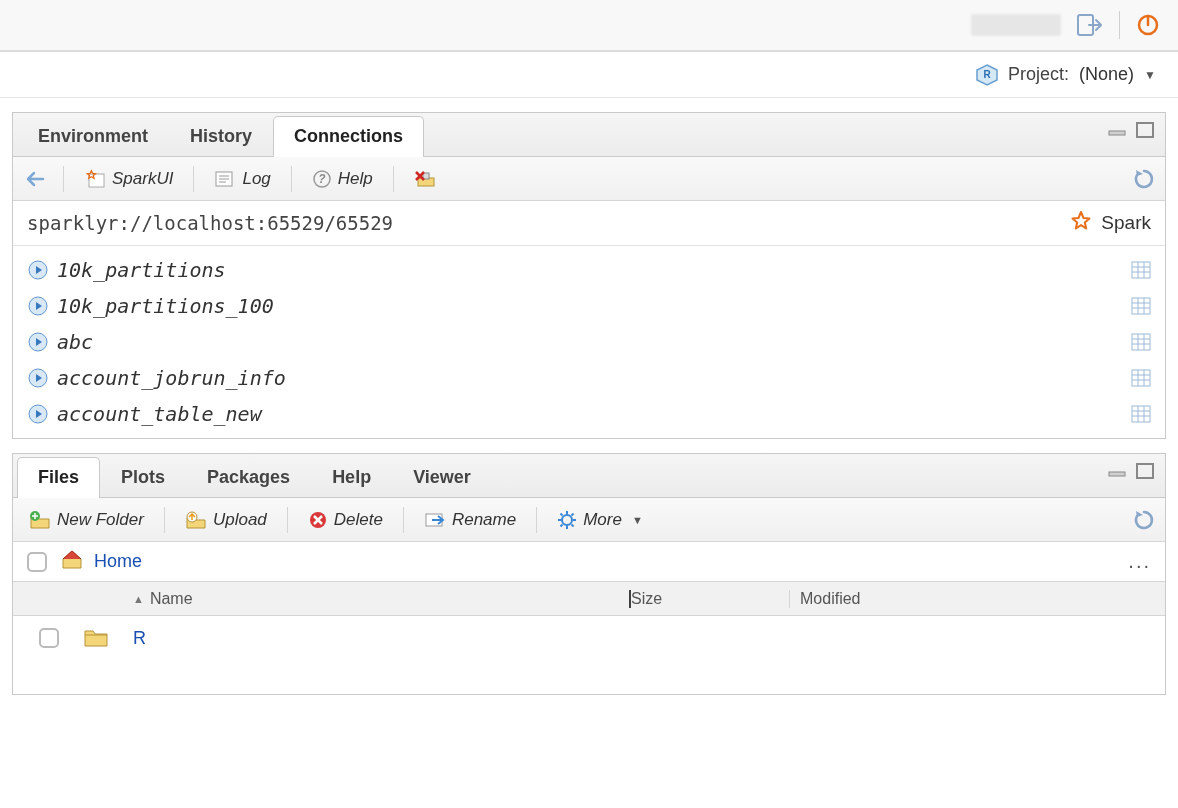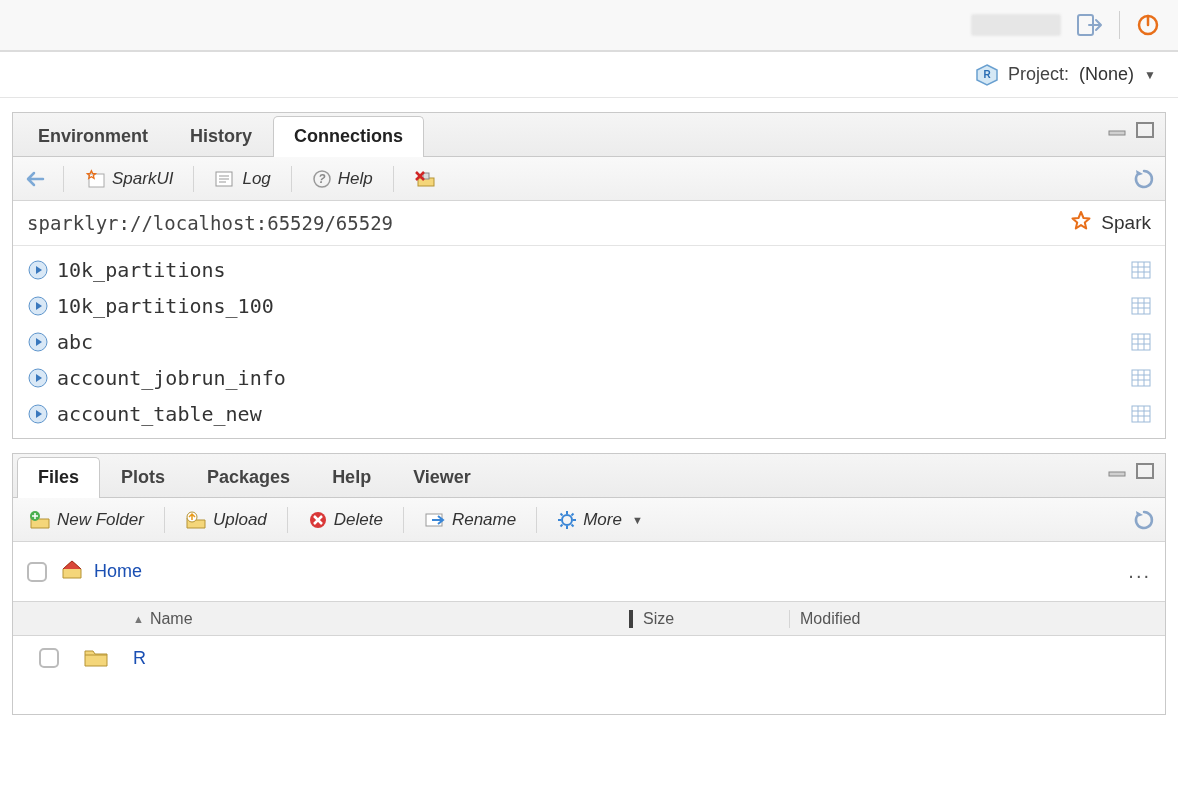--- a/index.html
+++ b/index.html
@@ -90,53 +90,53 @@
   .tbsep { width:1px; height:26px; background:#d5d5d5; margin:0 2px;}
   .toolbar .right { margin-left:auto; }
   .connrow {
     display:flex; align-items:center;
     padding: 10px 14px;
     border-bottom: 1px solid #e4e4e4;
     font-size: 19px;
     color: #444;
   }
   .connrow .spark { margin-left:auto; display:flex; align-items:center; gap:8px; color:#333; }
-  .tables { padding: 6px 0; }
+  .tables { padding: 6px 0; font-style: italic; }
   .trow {
     display:flex; align-items:center;
     padding: 6px 14px;
     font-family: "Lucida Console","Menlo",monospace;
     font-size: 20px;
     color: #333;
   }
   .trow .expand { width:22px; height:22px; display:flex; align-items:center; justify-content:center; cursor:pointer;}
   .trow .tname { margin-left:8px; flex:1; }
   .trow .grid { display:flex; align-items:center; cursor:pointer; }
   
   .breadcrumb {
     display:flex; align-items:center;
-    padding: 16px 10px;
+    padding: 6px 10px;
     border-bottom: 1px solid #d5d5d5;
     gap:10px;
     font-size: 18px;
     position:relative;
   }
   .breadcrumb .home { color: #1a4fb3; cursor:pointer; }
   .breadcrumb .more { position:absolute; right:14px; color:#555; font-size:20px; cursor:pointer; letter-spacing:2px;}
   .fheader {
     display:flex; align-items:center;
     background: #f1f1f1;
     border-bottom: 1px solid #d5d5d5;
     font-size: 16px; color:#555;
     height: 34px;
   }
   .fheader .col-chk { width:70px; }
   .fheader .col-ico { width:50px; }
   .fheader .col-name { flex:1; display:flex; align-items:center; gap:6px; padding-left:0px;}
-  .fheader .col-size { width:160px; border-left:4px solid #404040; padding-left:10px;margin-left:28px;}
+  .fheader .col-size { width:160px; border-left:2px solid #404040; margin-left:28px;}
   .fheader .col-mod  { width:376px; border-left:1px solid #d5d5d5; padding-left:10px;}
   .frow {
     display:flex; align-items:center;
     height: 44px;
     padding: 0 0;
   }
   .frow .col-chk { width:70px; display:flex; justify-content:center;}
   .frow .col-ico { width:50px; display:flex; justify-content:flex-start;}
   .frow .col-name { flex:1; color:#1a4fb3; font-size:18px;}
   .frow .col-size { width:160px; }

